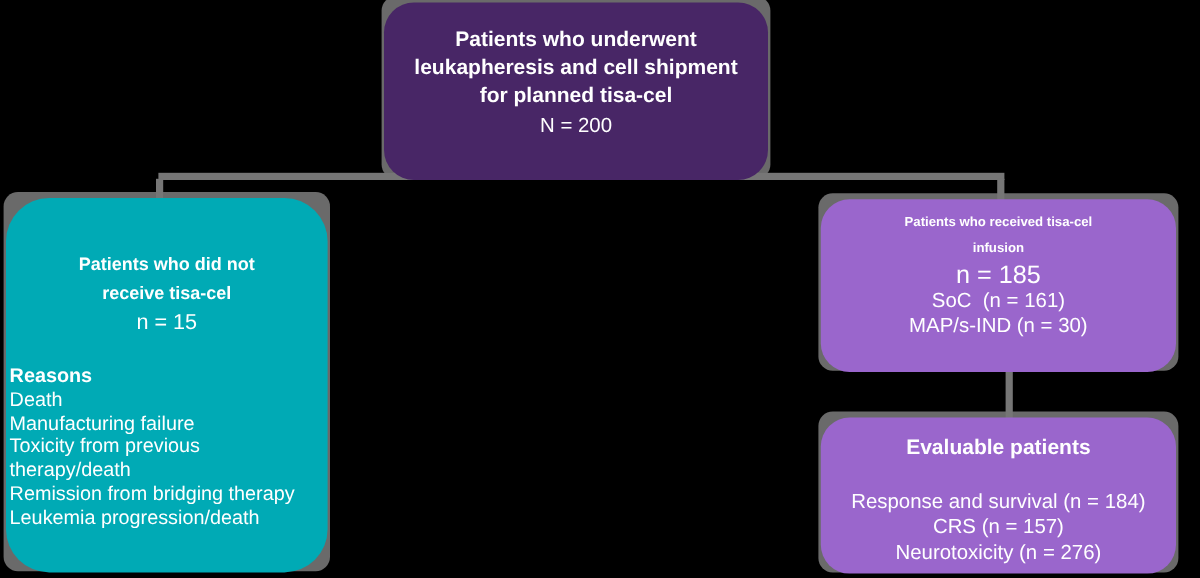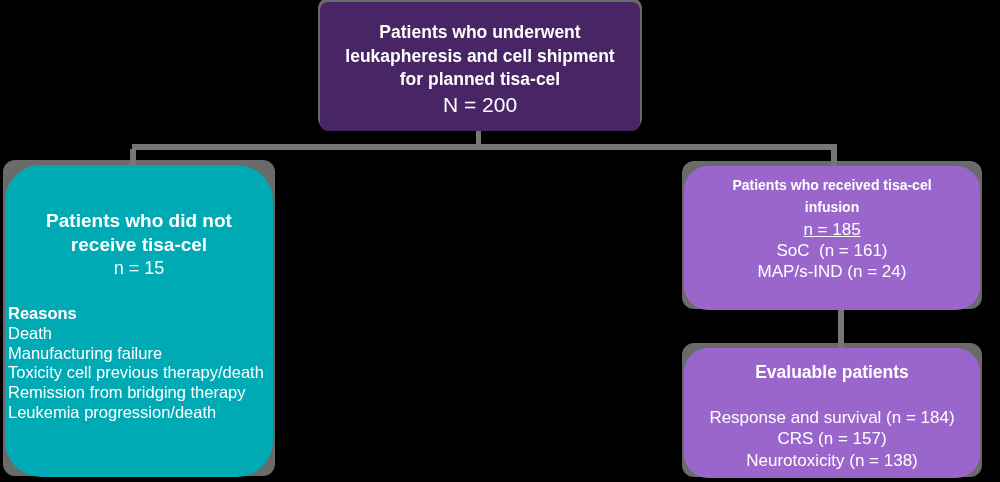--- a/index.html
+++ b/index.html
@@ -38,44 +38,44 @@
   }
   .node-inner {
     position: relative;
     width: 100%;
     height: 100%;
     border-radius: inherit;
     box-sizing: border-box;
   }
   .node-root {
     left: 320px; top: 2px;
-    width: 320px; height: 129px;
-    border-radius: 8px;
+    width: 320px; height: 148px;
+    border-radius: 25px;
   }
   .node-root .node-inner { padding-top: 19px; }
   .node-root .node-title {
     font-weight: bold;
     font-size: 17.5px;
     line-height: 23.5px;
     white-space: pre-line;
   }
   .node-root .node-count {
-    font-size: 21px;
+    font-size: 17px;
     line-height: 23.5px;
     margin-top: 1px;
   }
   .node-teal {
     left: 5px; top: 165px;
     width: 268px; height: 312px;
     border-radius: 36px;
   }
   .node-teal .node-inner { padding-top: 44px; }
   .node-teal .node-title {
     font-weight: bold;
-    font-size: 19px;
+    font-size: 15px;
     line-height: 23.5px;
     white-space: pre-line;
   }
   .node-teal .node-count {
     font-size: 18px;
     line-height: 23px;
     margin-top: 1px;
   }
   .reasons {
     margin-top: 24px;
@@ -86,29 +86,28 @@
   }
   .reasons-heading { font-weight: bold; }
   .node-received {
     left: 684px; top: 166px;
     width: 296px; height: 144px;
     border-radius: 24px;
   }
   .node-received .node-inner { padding-top: 8px; }
   .node-received .node-title {
     font-weight: bold;
-    font-size: 14px;
+    font-size: 11px;
     line-height: 22px;
     white-space: pre-line;
   }
   .node-received .node-count {
-    font-size: 17px;
+    font-size: 21px;
     line-height: 21px;
     margin-top: 1px;
-    text-decoration: underline;
   }
   .node-received .details { }
   .node-evaluable {
     left: 684px; top: 348px;
     width: 296px; height: 130px;
     border-radius: 24px;
   }
   .node-evaluable .node-inner { padding-top: 13px; }
   .node-evaluable .node-title {
     font-weight: bold;
@@ -144,43 +143,43 @@
 
   <div class="node node-teal">
     <div class="node-inner" style="background: rgb(0, 170, 181);">
       <div class="node-title">Patients who did not
 receive tisa-cel</div>
       <div class="node-count">n = 15</div>
       <div class="reasons">
         <div class="reasons-heading">Reasons</div>
         <div class="reason-item">Death</div>
         <div class="reason-item">Manufacturing failure</div>
-        <div class="reason-item">Toxicity cell previous therapy/death</div>
+        <div class="reason-item">Toxicity from previous therapy/death</div>
         <div class="reason-item">Remission from bridging therapy</div>
         <div class="reason-item">Leukemia progression/death</div>
       </div>
     </div>
   </div>
 
   <div class="node node-received">
     <div class="node-inner" style="background: rgb(154, 102, 204);">
       <div class="node-title">Patients who received tisa-cel
 infusion</div>
       <div class="node-count">n = 185</div>
       <div class="details">
         <div class="detail-line">SoC  (n = 161)</div>
-        <div class="detail-line">MAP/s-IND (n = 24)</div>
+        <div class="detail-line">MAP/s-IND (n = 30)</div>
       </div>
     </div>
   </div>
 
   <div class="node node-evaluable">
     <div class="node-inner" style="background: rgb(154, 102, 204);">
       <div class="node-title">Evaluable patients</div>
       <div class="details">
         <div class="detail-line">Response and survival (n = 184)</div>
         <div class="detail-line">CRS (n = 157)</div>
-        <div class="detail-line">Neurotoxicity (n = 138)</div>
+        <div class="detail-line">Neurotoxicity (n = 276)</div>
       </div>
     </div>
   </div>
 
 </div>
 
 </body></html>

